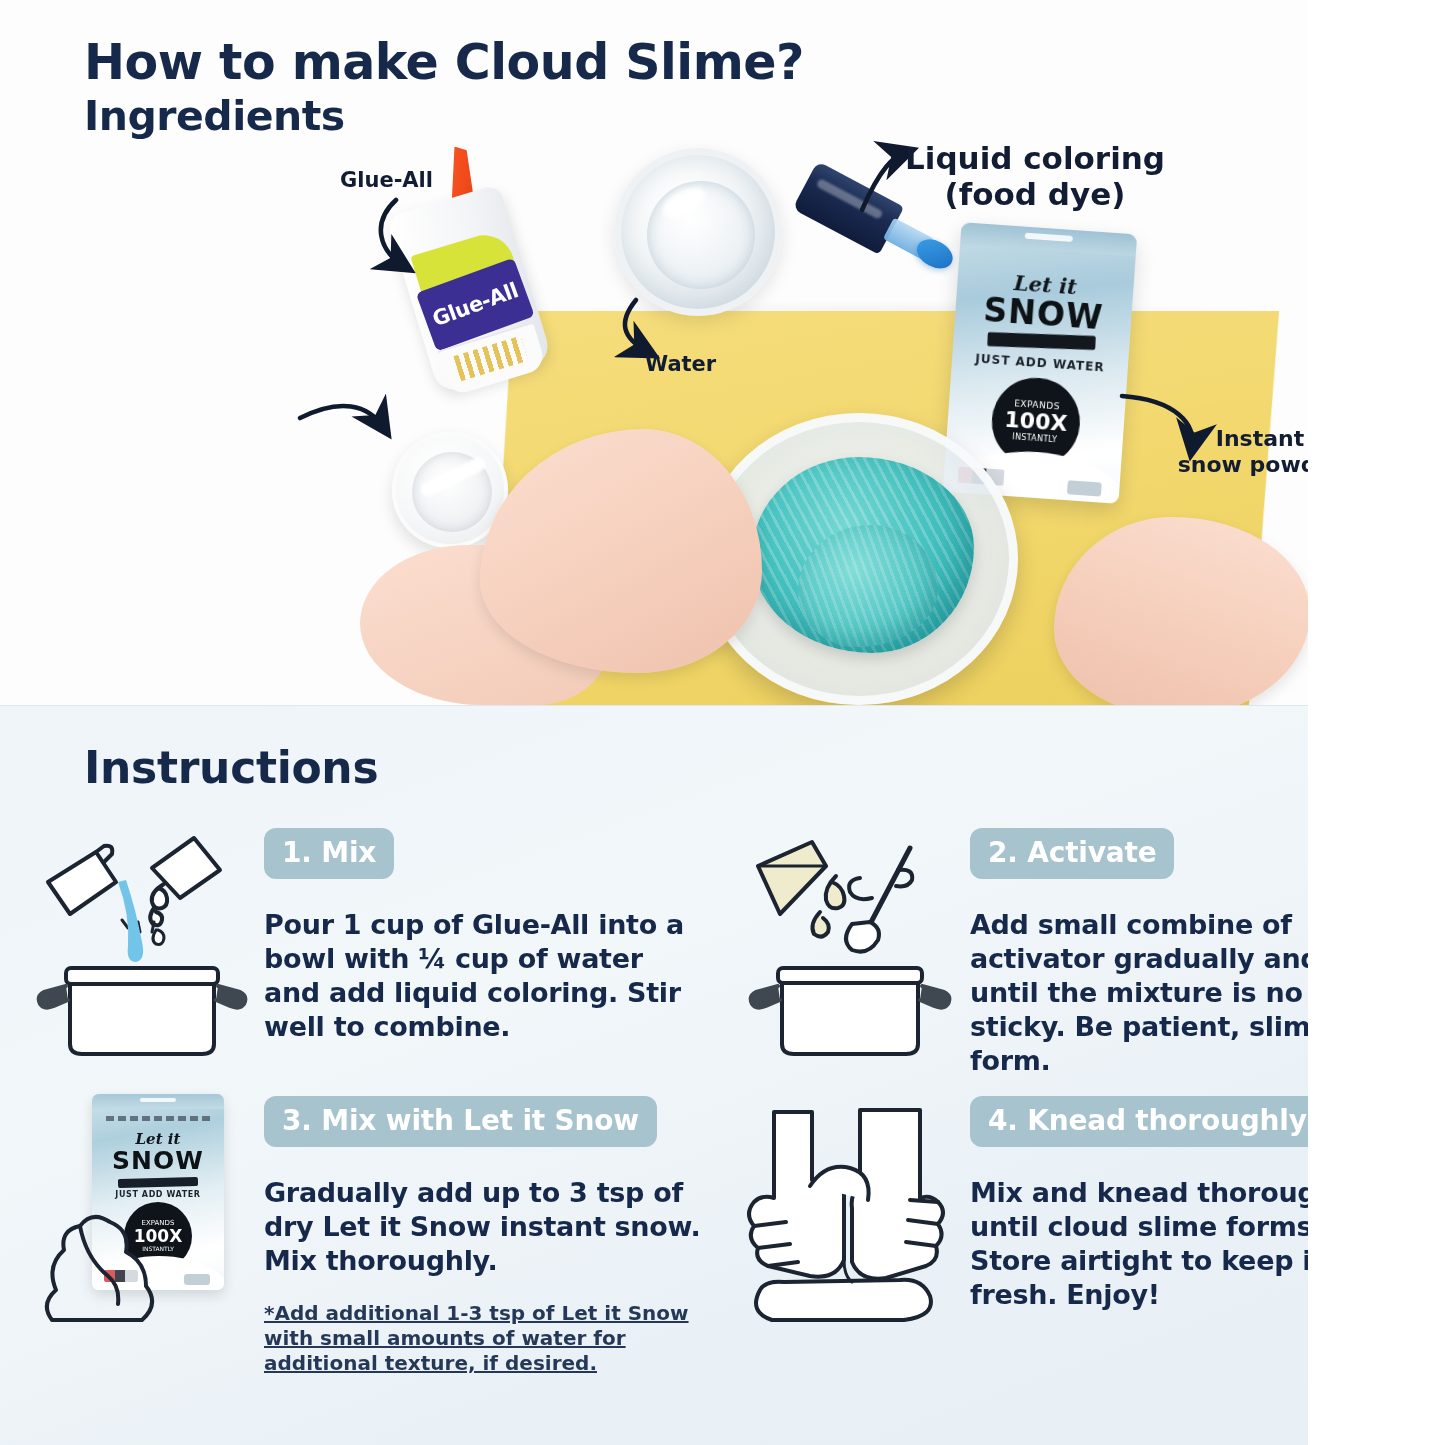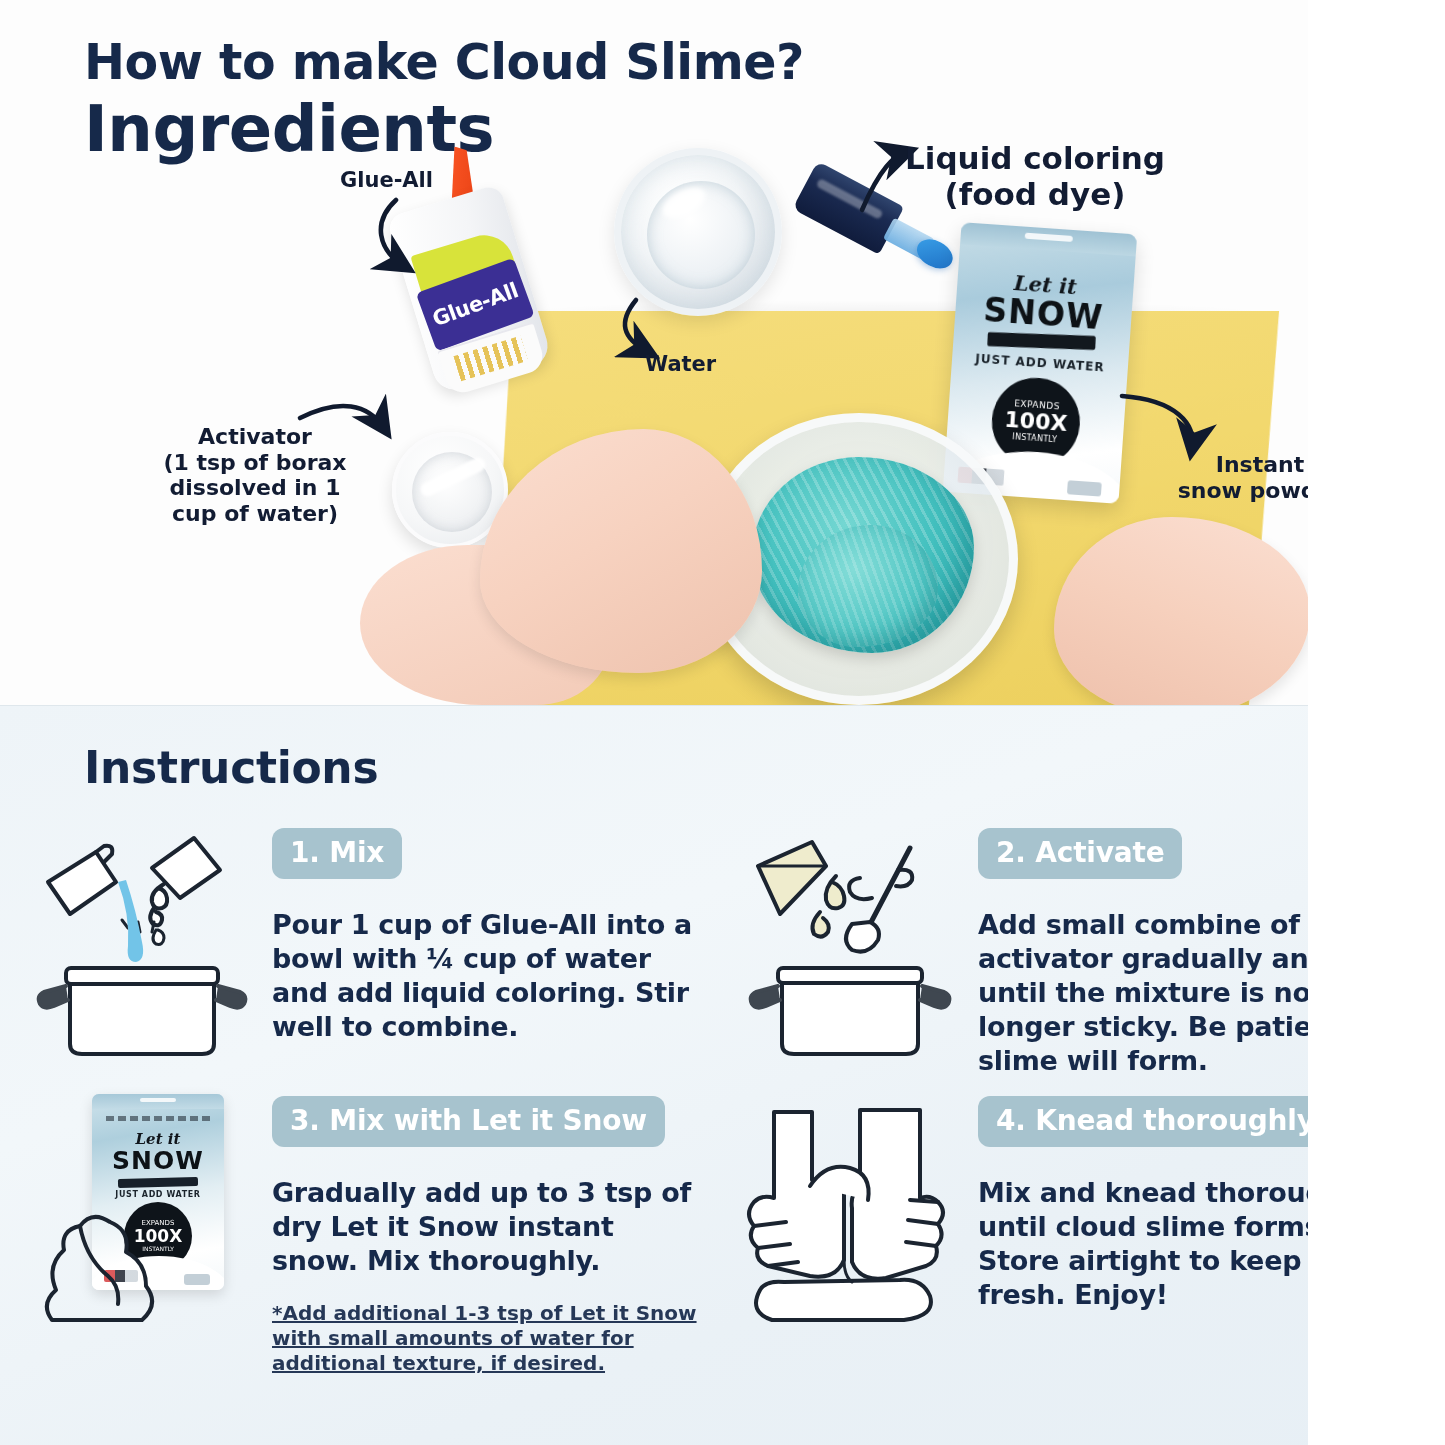--- a/index.html
+++ b/index.html
@@ -17,21 +17,21 @@
     position: absolute; left: 0; top: 0; width: 1445px; height: 710px;
     background: #fdfdfd;
     overflow: hidden;
   }
   .title-block { position: absolute; left: 84px; top: 34px; }
   .main-title {
     font-size: 49px; font-weight: bold; color: #16294a;
     letter-spacing: -0.5px; line-height: 1.18; white-space: nowrap;
   }
   .subtitle {
-    font-size: 64px; font-weight: bold; color: #16294a;
+    font-size: 41px; font-weight: bold; color: #16294a;
     letter-spacing: -0.5px; line-height: 1.18;
   }
 
   
   .yellow-mat {
     position: absolute; left: 497px; top: 311px;
     width: 790px; height: 399px;
     background: linear-gradient(170deg, #f5dd7c 0%, #f2d86e 45%, #eccf5c 100%);
     transform: perspective(900px) rotateX(3deg);
     transform-origin: top center;
@@ -260,39 +260,39 @@
 
   
   .ing-label {
     position: absolute; color: #121c33; font-weight: bold;
     line-height: 1.17; text-align: center;
   }
   .lbl-glue   { left: 340px; top: 168px; font-size: 21px; }
   .lbl-water  { left: 645px; top: 352px; font-size: 21px; }
   .lbl-dye    { left: 905px; top: 140px; font-size: 31px; }
   .lbl-act    { left: 140px; top: 424px; font-size: 22px; width: 230px; }
-  .lbl-snow   { left: 1140px; top: 452px; font-size: 22px; width: 240px; }
+  .lbl-snow   { left: 1140px; top: 426px; font-size: 22px; width: 240px; }
 
   .arrow-svg { position: absolute; left: 0; top: 0; width: 1445px; height: 710px; pointer-events: none; }
 
   
   .instructions-section {
     position: absolute; left: 0; top: 705px; width: 1445px; height: 740px;
     background: linear-gradient(160deg, #eef4f8 0%, #f2f7fa 35%, #eaf1f6 70%, #e7eff5 100%);
     border-top: 1px solid #dfe7ec;
   }
   .instructions-title {
     position: absolute; left: 84px; top: 36px;
     font-size: 44px; font-weight: bold; color: #16294a; letter-spacing: -0.3px;
   }
   .steps-grid {
     position: absolute; left: 28px; top: 112px; width: 1390px;
     display: grid; grid-template-columns: 1fr 1fr; gap: 4px 22px;
   }
-  .step { display: flex; gap: 22px; align-items: flex-start; padding: 4px 6px; }
+  .step { display: flex; gap: 14px; align-items: flex-start; padding: 4px 6px; }
   .step-icon { flex: 0 0 auto; width: 216px; height: 238px; position: relative; }
   .step-body { flex: 1 1 auto; padding-top: 6px; min-width: 0; }
   .step-badge {
     display: inline-block; background: #a7c3ce; color: #ffffff;
     font-weight: bold; font-size: 28px; padding: 8px 18px 10px;
     border-radius: 12px; letter-spacing: -0.2px; white-space: nowrap;
     margin-bottom: 12px;
   }
   .step-text {
     color: #16294a; font-size: 27px; font-weight: bold;
@@ -415,26 +415,20 @@
       <path d="M862,210 C880,168 894,156 906,152" stroke="#101a2e" stroke-width="4.6" fill="none" stroke-linecap="round" marker-end="url(#ah)"></path>
       <path d="M300,418 C340,398 368,404 384,428" stroke="#101a2e" stroke-width="4.6" fill="none" stroke-linecap="round" marker-end="url(#ah)"></path>
       <path d="M1122,396 C1176,400 1196,424 1192,448" stroke="#101a2e" stroke-width="4.6" fill="none" stroke-linecap="round" marker-end="url(#ah)"></path>
     </svg>
 
     <div class="ing-label lbl-glue">Glue-All</div>
     <div class="ing-label lbl-water">Water</div>
     <div class="ing-label lbl-dye">
       <div>Liquid coloring</div>
       <div>(food dye)</div>
-    </div>
-    <div class="ing-label lbl-act">
-      <div>Activator</div>
-      <div>(1 tsp of borax</div>
-      <div>dissolved in 1</div>
-      <div>cup of water)</div>
     </div>
     <div class="ing-label lbl-snow">
       <div>Instant</div>
       <div>snow powder</div>
     </div>
   </section>
 
   <section class="instructions-section">
     <div class="instructions-title">Instructions</div>
 

